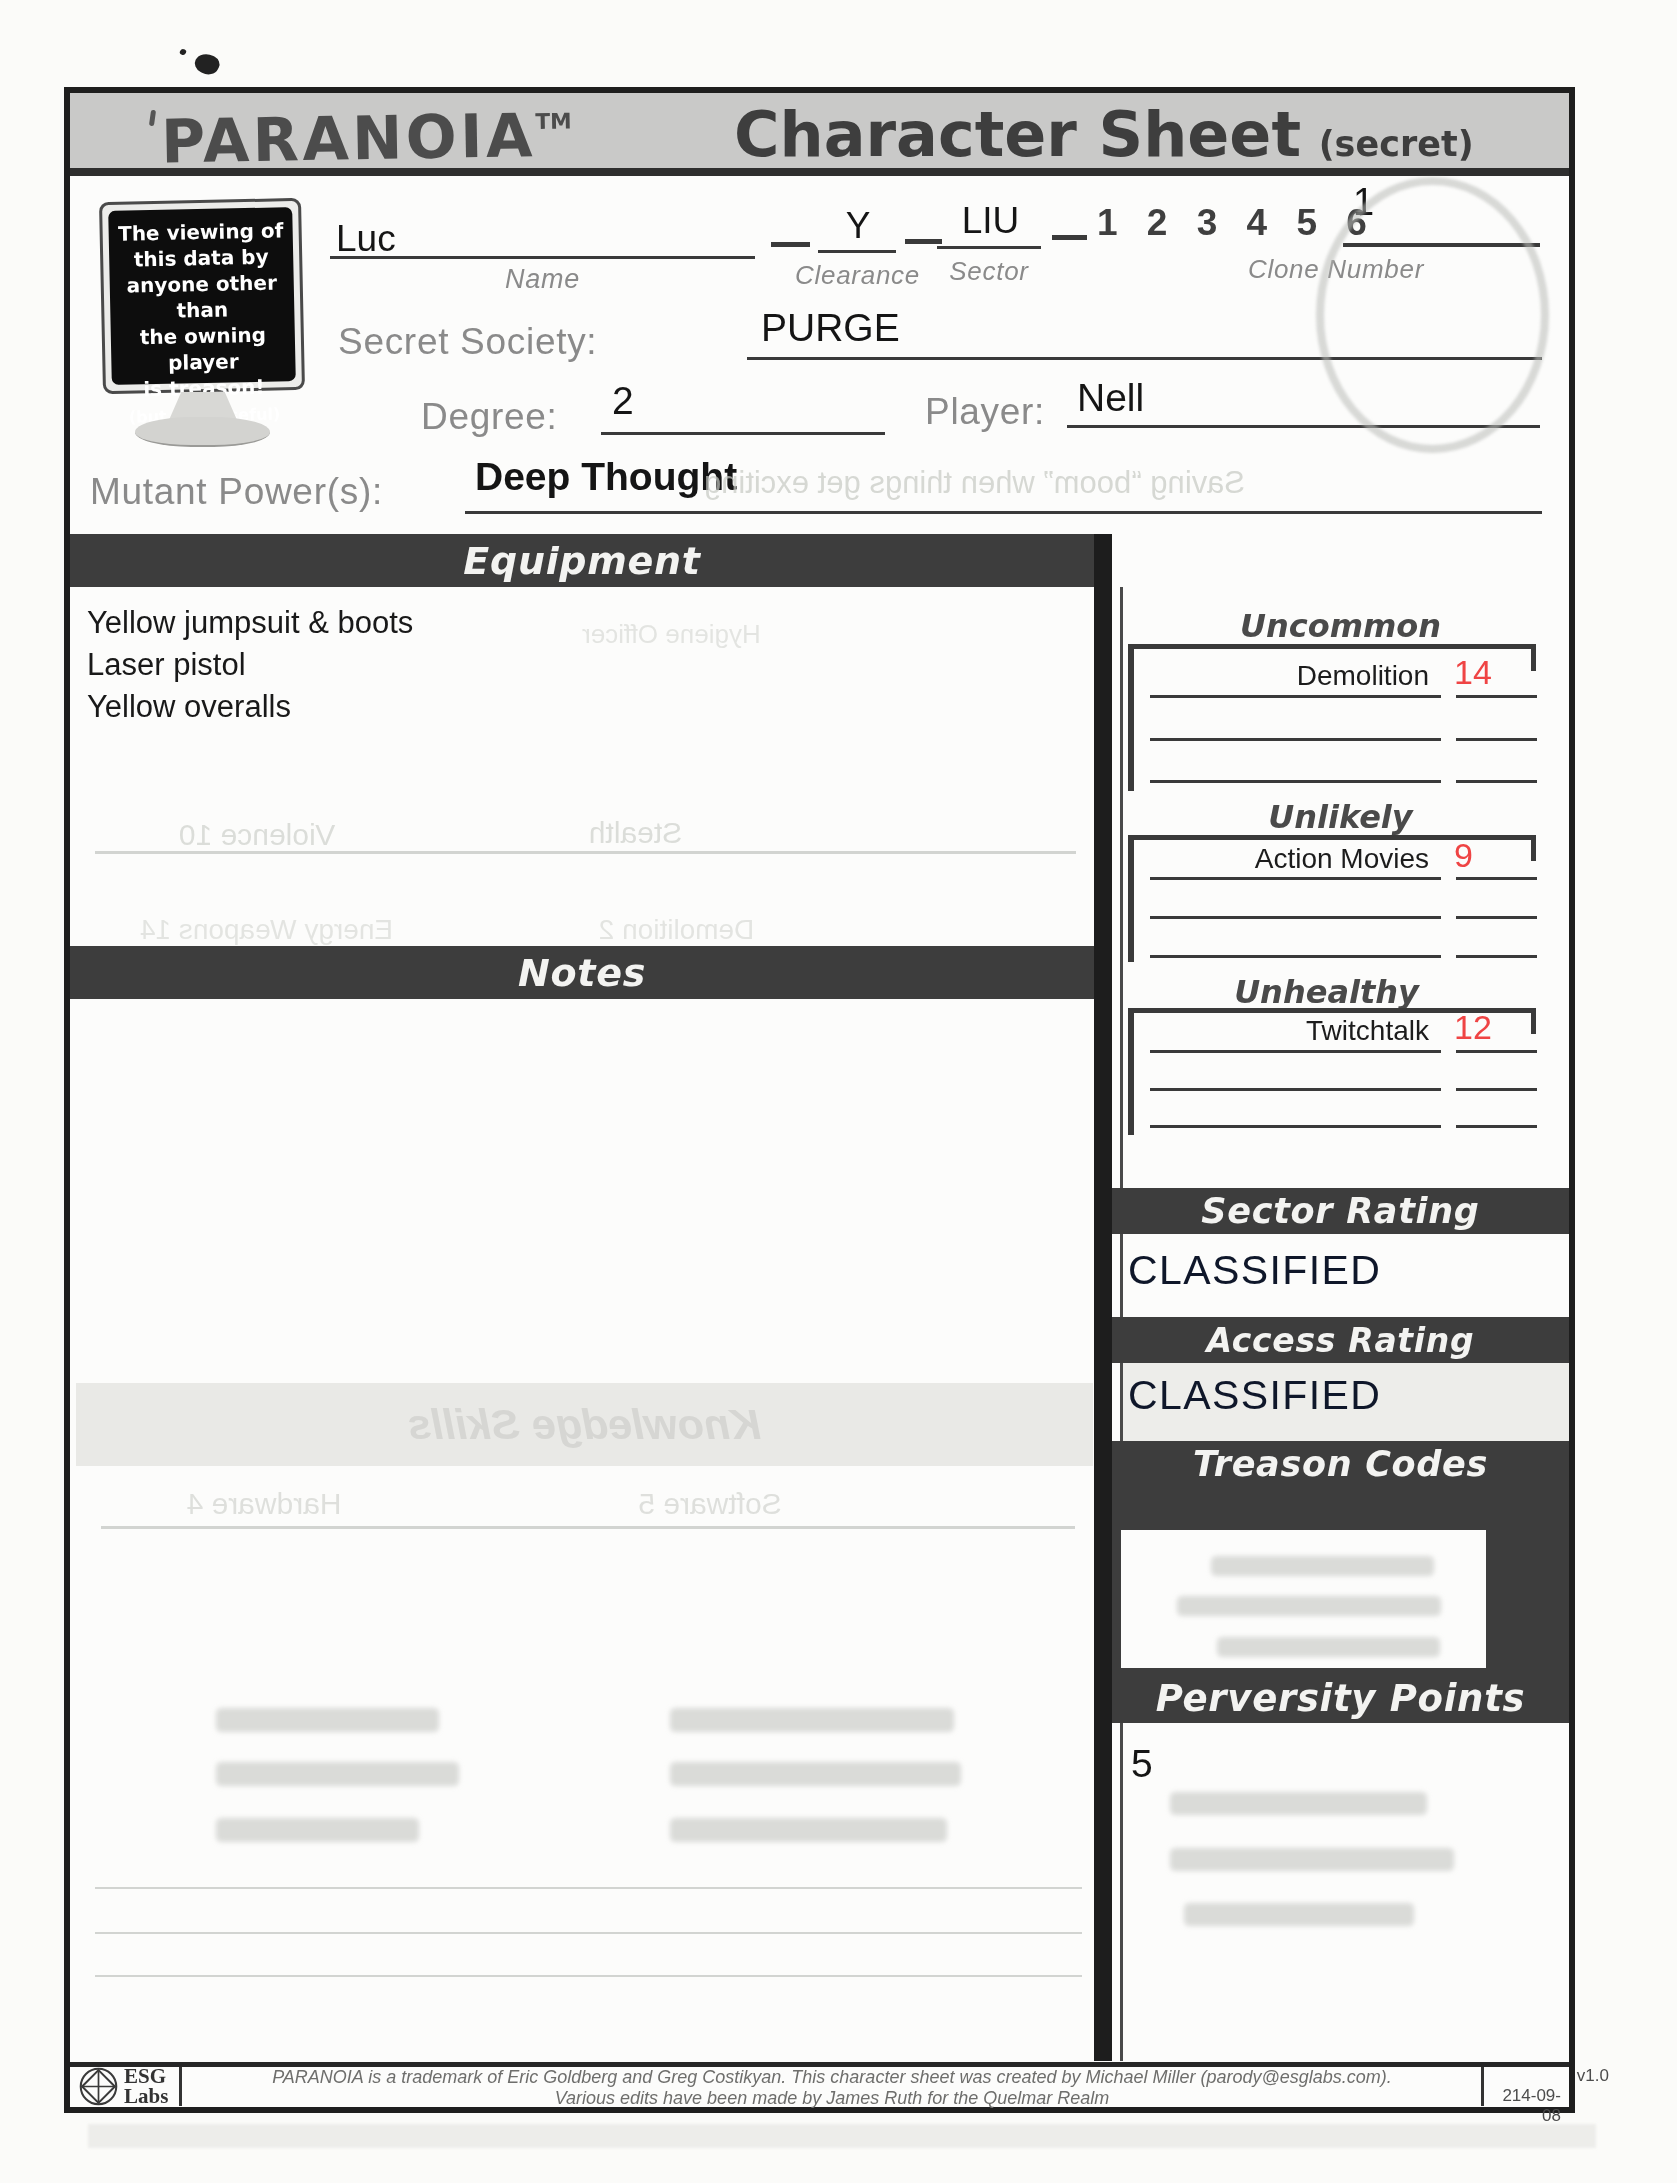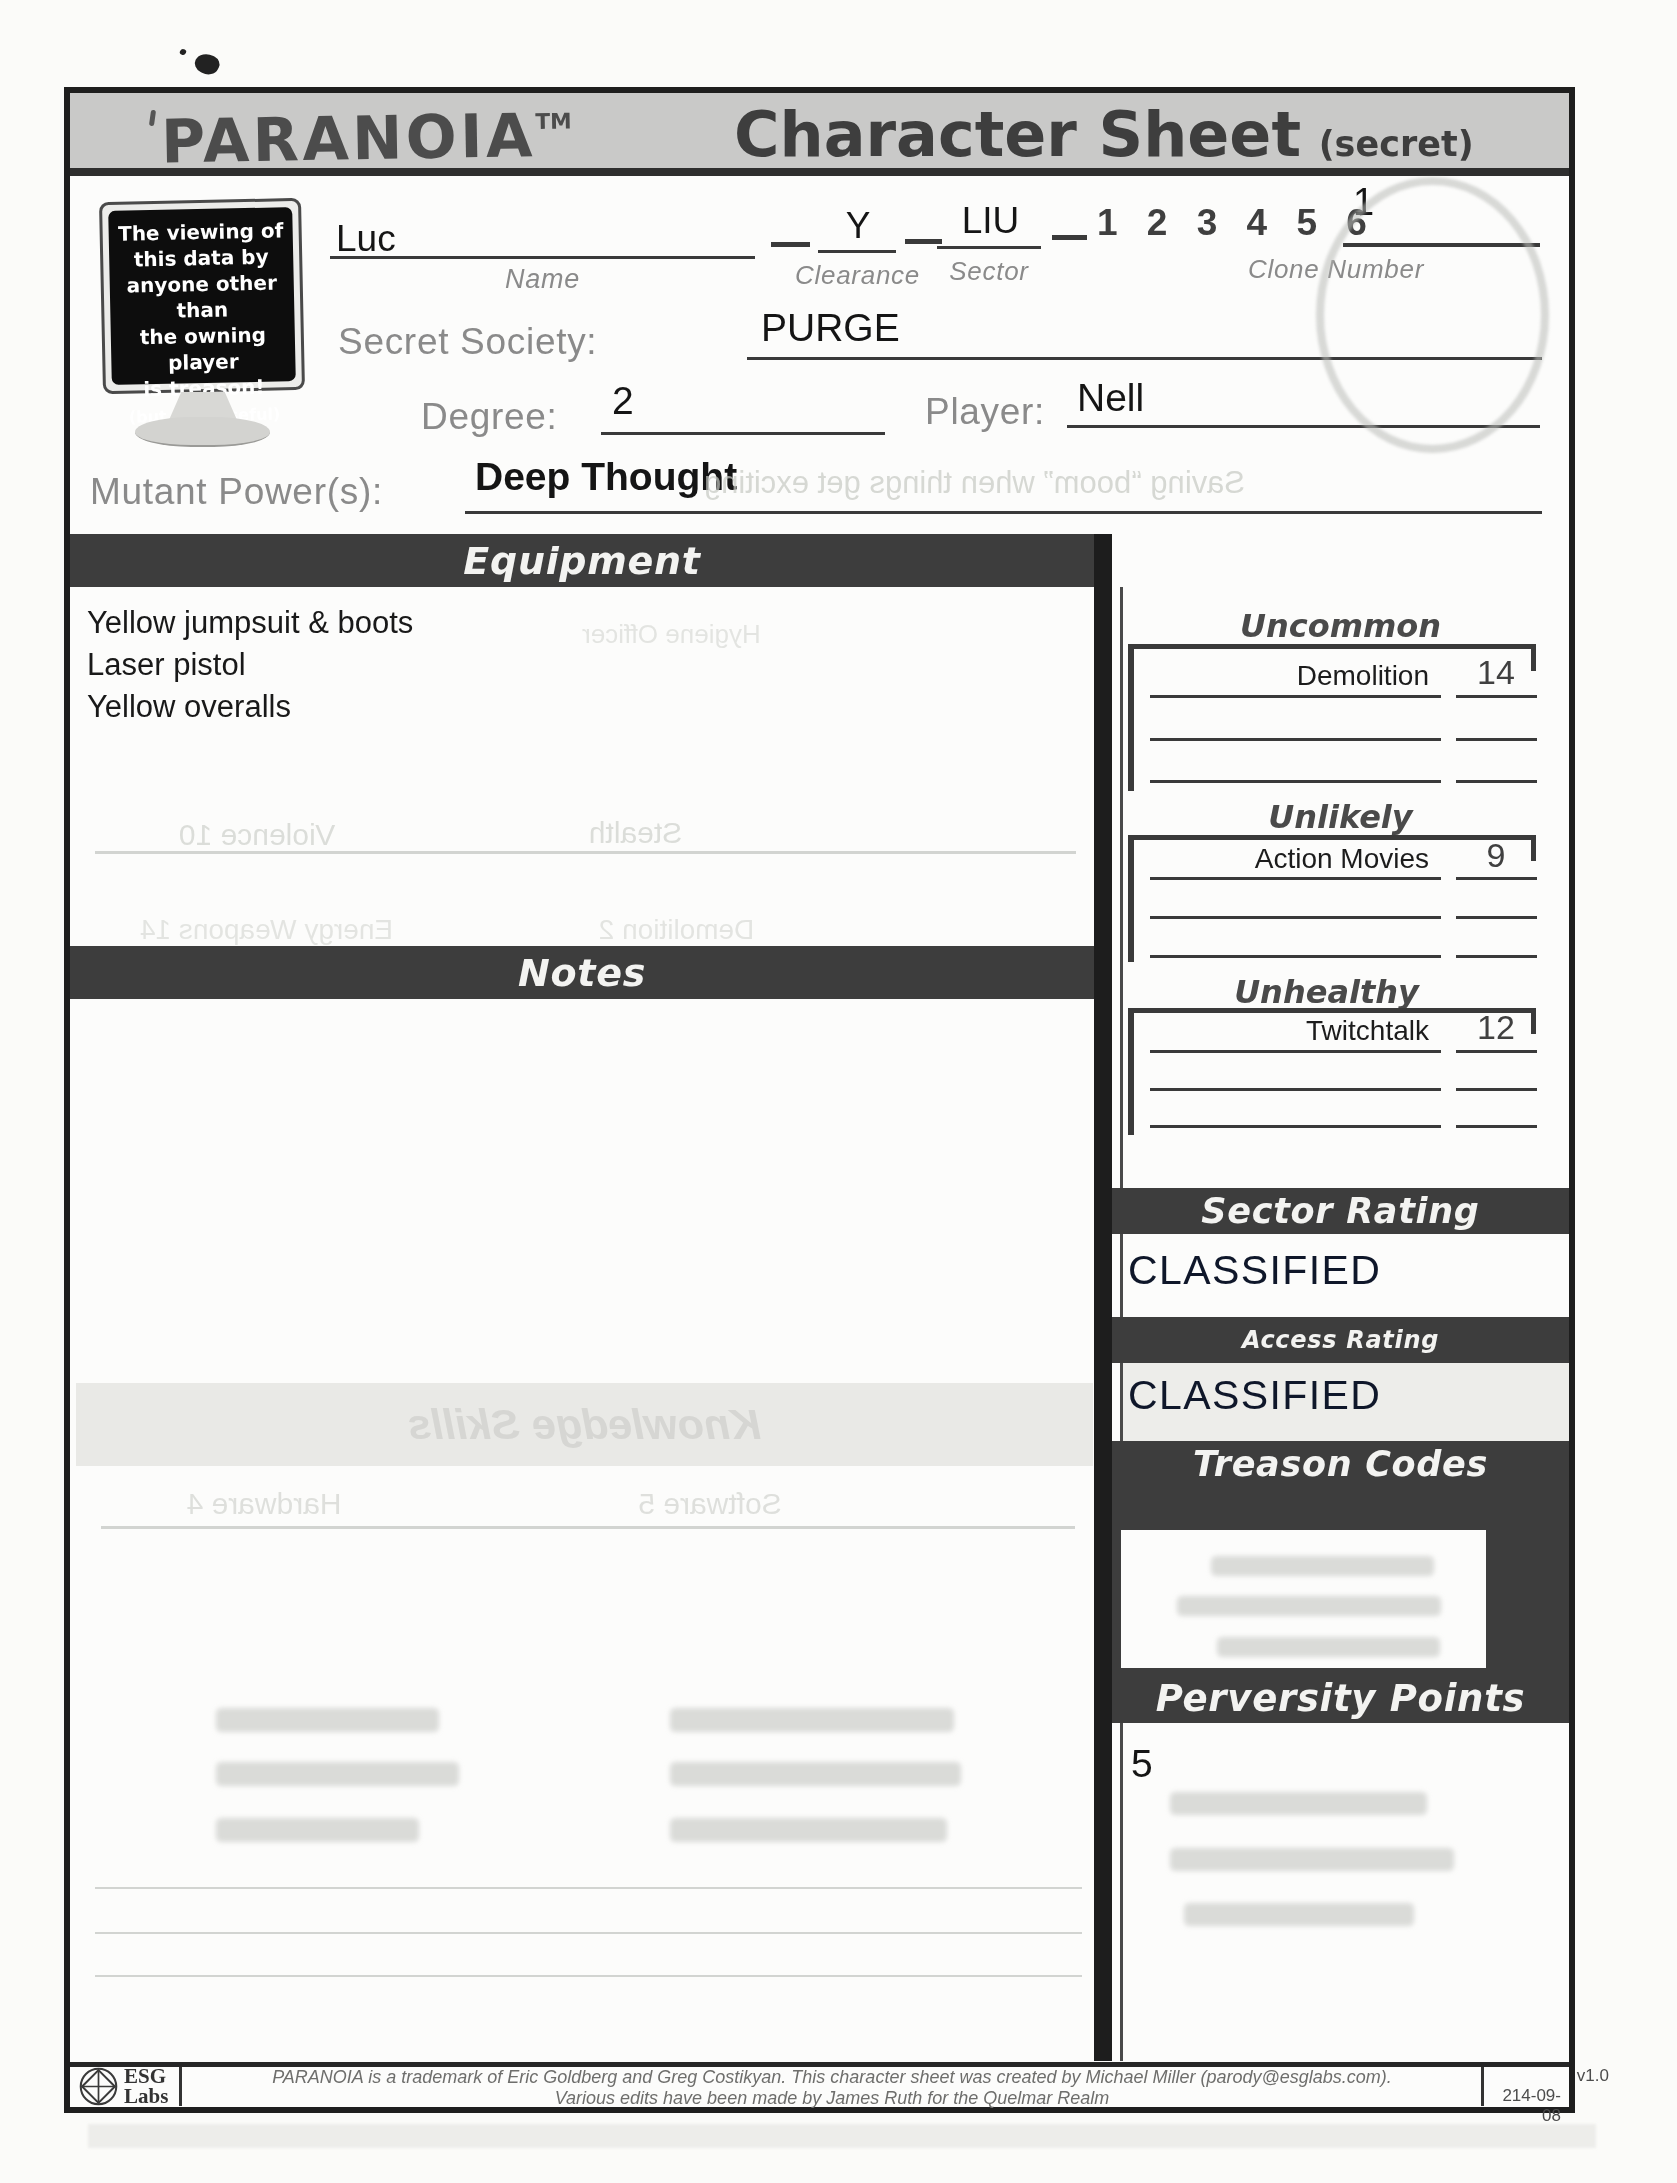--- a/index.html
+++ b/index.html
@@ -32,21 +32,21 @@
                   font-family:"DejaVu Sans",sans-serif;font-weight:bold;padding-top:9.5px;}
   .mline{font-size:20px;line-height:26px;}
   .mnote{font-size:16px;margin-top:5.4px;}
   .monitor-neck{background:#d8d8d5;clip-path:polygon(18% 0,82% 0,100% 100%,0 100%);}
   .monitor-base{background:#d3d3d0;border-radius:50% / 60%;border-bottom:2.7px solid #9a9a97;}
   
   .skillhead{font-family:"DejaVu Sans",sans-serif;font-weight:bold;font-style:italic;font-size:32px;
              color:#4a4a4a;text-align:center;}
   .bracket{background:#3a3a3a;}
   .skillname{color:#1c1c1c;font-size:28px;text-align:right;padding-right:12px;white-space:nowrap;}
-  .skillval{color:#404040;font-size:34px;text-align:center;}
+  .skillval{color:#ef4444;font-size:34px;text-align:left;}
   .classified{color:#0f172a;letter-spacing:1.4px;font-size:41px;white-space:nowrap;}
   
   .ghost{transform:scaleX(-1);color:#c6c9c3;white-space:nowrap;}
   .smudge{background:rgba(168,171,166,.40);filter:blur(2.7px);border-radius:5.4px;}
   .band{background:#e4e4e1;}
   .stamp{border:8px solid rgba(186,188,184,.55);border-radius:50%;filter:blur(1.4px);}
   .inkblob{background:#222;border-radius:62% 40% 55% 45%;transform:rotate(28deg);}
   
   .footerbox{border-top:5.4px solid #262626;background:#fcfcfb;}
   .ftext{font-style:italic;color:#6e6e6c;text-align:center;font-size:18px;line-height:21px;white-space:nowrap;}
@@ -179,21 +179,21 @@
   <div class="abs wline" style="left:1456px;top:1050px;width:81px;height:2.7px;"></div>
   <div class="abs wline" style="left:1150px;top:1088px;width:291px;height:2.7px;"></div>
   <div class="abs wline" style="left:1456px;top:1088px;width:81px;height:2.7px;"></div>
   <div class="abs wline" style="left:1150px;top:1125px;width:291px;height:2.7px;"></div>
   <div class="abs wline" style="left:1456px;top:1125px;width:81px;height:2.7px;"></div>
 
   <div class="abs bar" style="left:1112px;top:1188px;width:457px;height:46px;font-size:35px;">Sector Rating</div>
   <div class="abs classified" style="left:1128px;top:1247px;">CLASSIFIED</div>
 
   <div class="abs" style="left:1123px;top:1362px;width:446px;height:79px;background:#ededea;"></div>
-  <div class="abs bar" style="left:1112px;top:1317px;width:457px;height:46px;font-size:24px;">Access Rating</div>
+  <div class="abs bar" style="left:1112px;top:1317px;width:457px;height:46px;font-size:33px;">Access Rating</div>
   <div class="abs classified" style="left:1128px;top:1372px;">CLASSIFIED</div>
 
   <div class="abs" style="left:1112px;top:1487px;width:457px;height:186px;background:#3d3d3d;"></div>
   <div class="abs bar" style="left:1112px;top:1441px;width:457px;height:46px;font-size:35px;">Treason Codes</div>
   <div class="abs" style="left:1121px;top:1530px;width:365px;height:138px;background:#fcfcfb;"></div>
   <div class="abs smudge" style="left:1211px;top:1556px;width:223px;height:20px;"></div>
   <div class="abs smudge" style="left:1177px;top:1596px;width:264px;height:20px;"></div>
   <div class="abs smudge" style="left:1217px;top:1637px;width:223px;height:20px;"></div>
 
   <div class="abs bar" style="left:1112px;top:1673px;width:457px;height:50px;font-size:37px;">Perversity Points</div>

